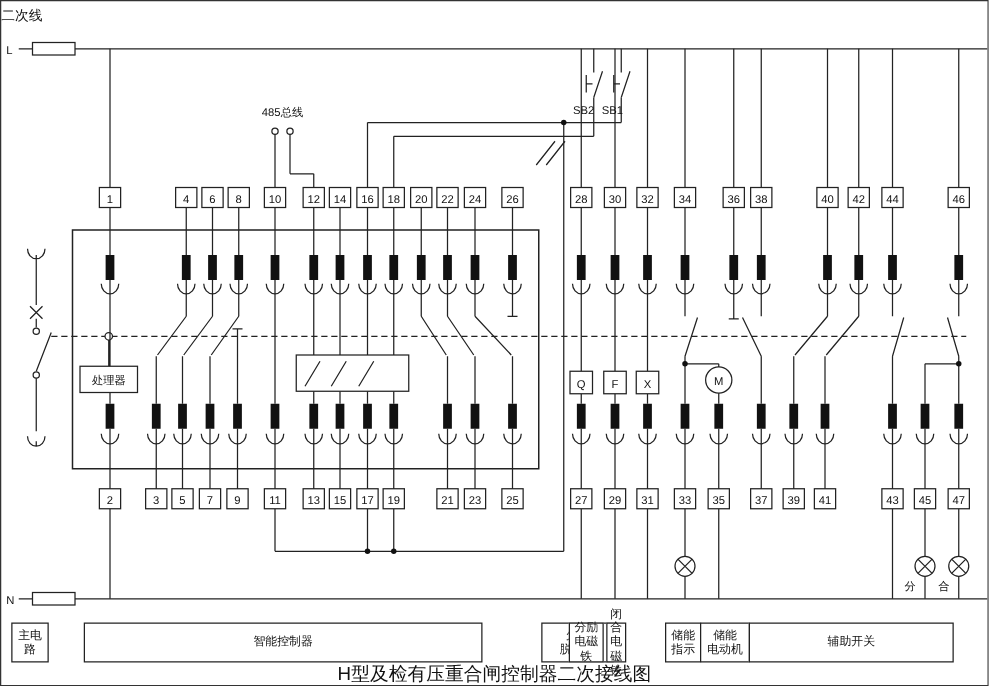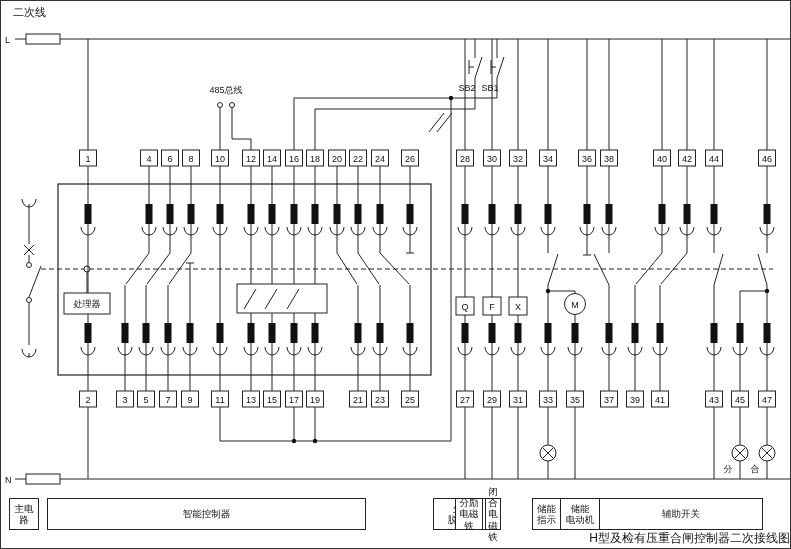--- a/index.html
+++ b/index.html
@@ -9,25 +9,25 @@
   svg text{font-family:"Liberation Sans",sans-serif;fill:#111;}
   .w{stroke:#222;fill:none;stroke-width:1;}
   .dash{stroke:#222;fill:none;stroke-width:1;stroke-dasharray:5 3;}
   .box{fill:#fff;stroke:#222;stroke-width:1;}
   .obox{fill:none;stroke:#222;stroke-width:1.2;}
   .pin{fill:#111;stroke:none;}
   .oc{fill:#fff;stroke:#222;stroke-width:1;}
   .tbox{fill:#fff;stroke:#222;stroke-width:1;}
   .tnum{font-size:9px;text-anchor:middle;}
   .lbl{font-size:9px;}
-  .corner-label{position:absolute;top:4px;left:12px;font-size:11px;}
+  .corner-label{position:absolute;top:4px;left:0;font-size:11px;}
   .legend-box{position:absolute;top:497px;height:32px;border:1px solid #222;background:#fff;
               display:flex;align-items:center;justify-content:center;text-align:center;
               font-size:9.5px;line-height:1.2;white-space:pre-line;box-sizing:border-box;}
-  .title{position:absolute;top:529px;left:0;right:0;text-align:right;font-size:12px;}
+  .title{position:absolute;top:529px;left:0;right:0;text-align:center;font-size:15px;}
 </style>
 </head>
 <body>
 
 <div id="stage">
 
   <div class="corner-label">二次线</div>
 
   <svg id="diagram" width="791" height="549" viewBox="0 0 791 549">
 
@@ -339,21 +339,21 @@
         <path d="M 732 346 A 7 8 0 0 0 746 346" class="w"></path>
         <rect x="757.5" y="390" width="17" height="16" class="tbox"></rect>
         <text x="766" y="402" class="tnum">47</text>
         <line x1="766" y1="342" x2="766" y2="390" class="w"></line>
         <rect x="762.5" y="322" width="7" height="20" class="pin"></rect>
         <path d="M 759 346 A 7 8 0 0 0 773 346" class="w"></path>
       </g>
   </svg>
 
   <div class="legend-box" style="left:8px;width:30px">主电路</div>
-  <div class="legend-box" style="left:46px;width:319px">智能控制器</div>
+  <div class="legend-box" style="left:66px;width:319px">智能控制器</div>
   <div class="legend-box" style="left:432px;width:58px">欠压
 脱扣器</div>
   <div class="legend-box" style="left:454px;width:28px">分励
 电磁铁</div>
   <div class="legend-box" style="left:484px;width:16px">闭合
 电磁铁</div>
   <div class="legend-box" style="left:531px;width:29px">储能
 指示</div>
   <div class="legend-box" style="left:559px;width:40px">储能
 电动机</div>

